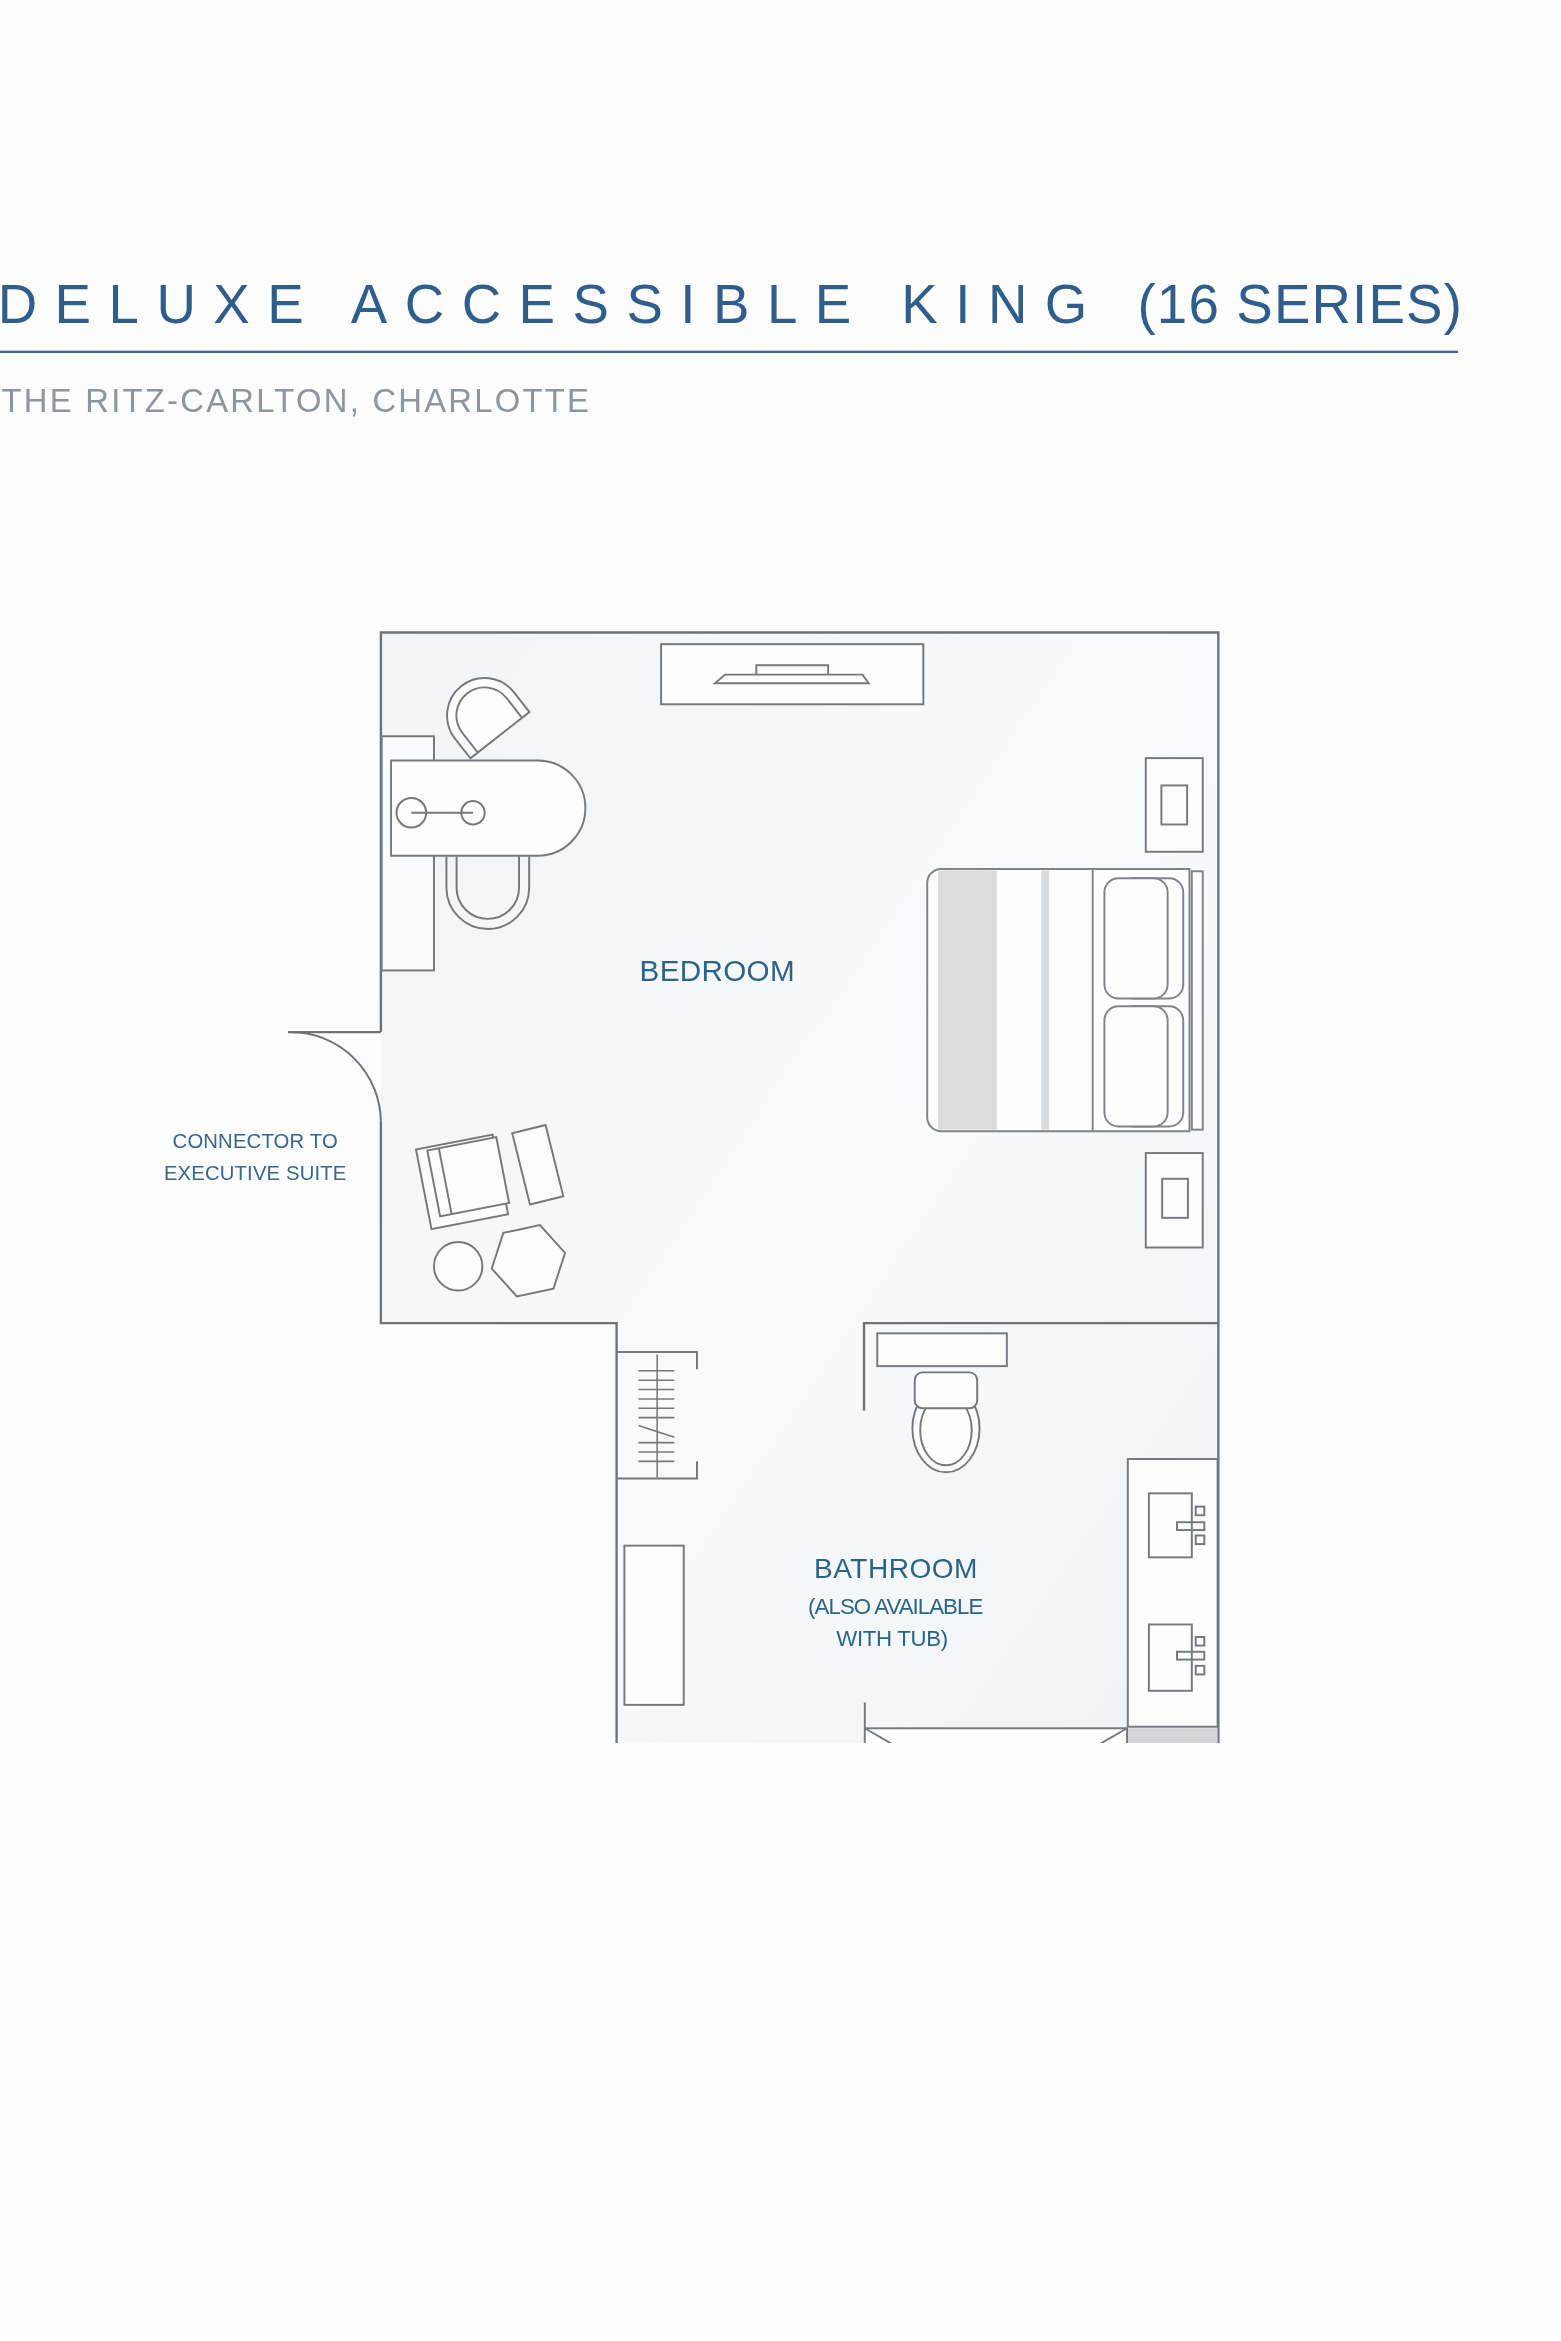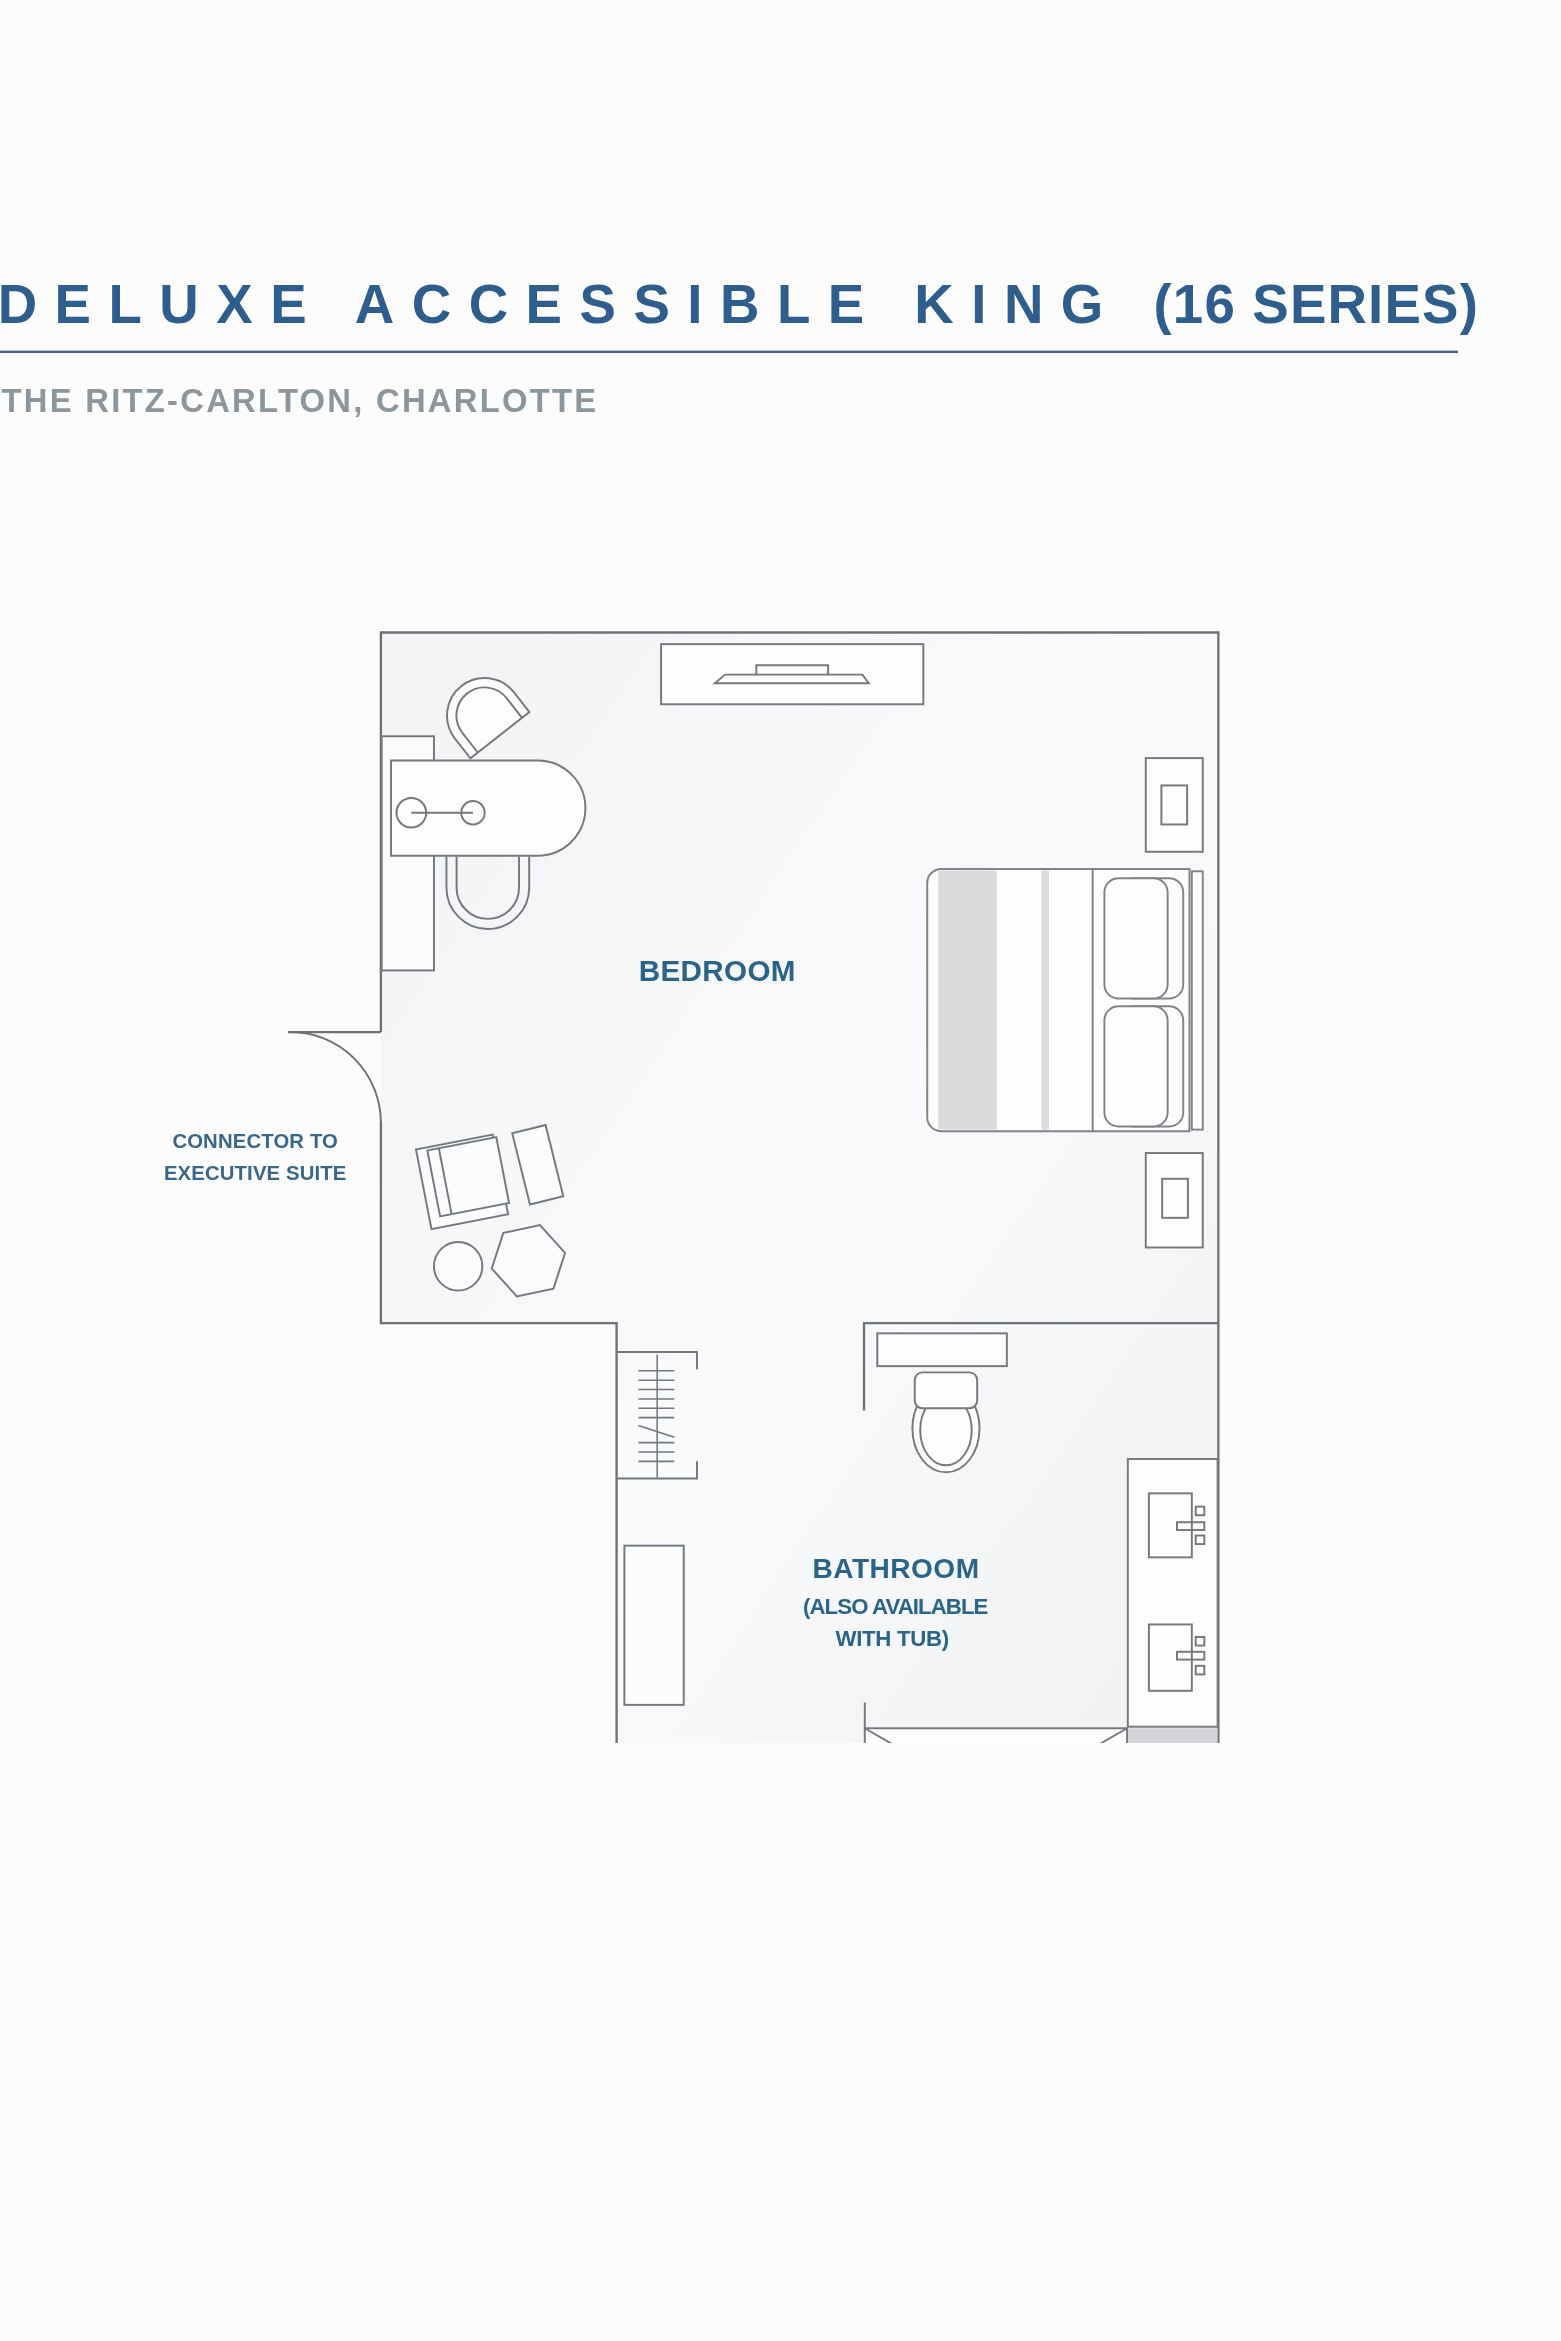--- a/index.html
+++ b/index.html
@@ -1,16 +1,16 @@
 <!DOCTYPE html>
 <html style="font-size:12.5px"><head>
 <meta charset="utf-8">
 <style>
   html,body{margin:0;padding:0;background:#fcfcfd;}
-  .page{width:1561px;height:1743px;position:relative;font-family:"Liberation Sans",sans-serif;font-weight:bold;}
+  .page{width:1561px;height:1743px;position:relative;font-family:"Liberation Sans",sans-serif;}
   svg{display:block;}
 </style>
 </head>
 <body>
 <div class="page">
 <svg width="1561" height="2342" viewBox="0 0 2000 3000">
 <defs>
   <linearGradient id="floor" x1="0" y1="0" x2="1" y2="1">
     <stop offset="0" stop-color="#f1f3f5"></stop>
     <stop offset="0.5" stop-color="#f9fafb"></stop>

